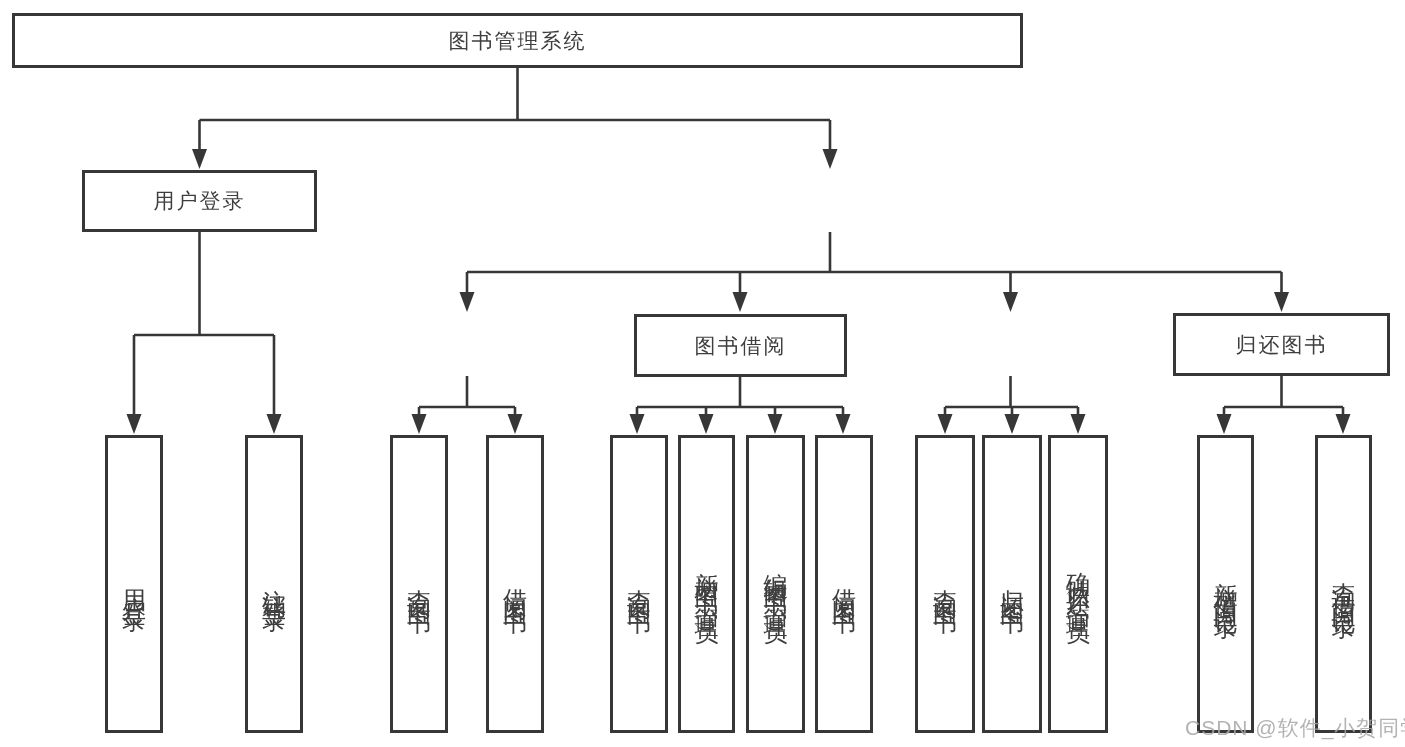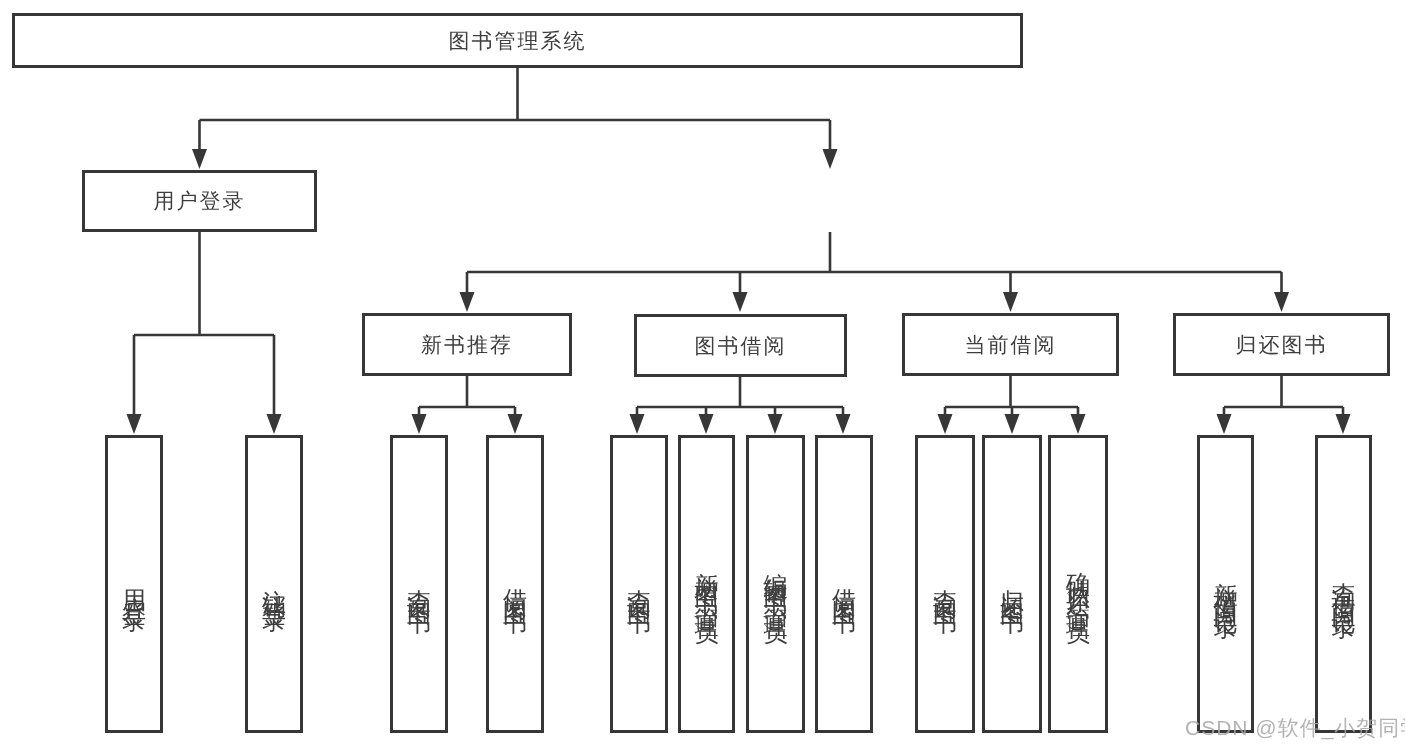--- a/index.html
+++ b/index.html
@@ -91,28 +91,22 @@
   </svg>
 
   <div class="node h" style="left:12px;top:13px;width:1011px;height:55px">
     <span>图书管理系统</span>
   </div>
 
   <div class="node h" style="left:82px;top:170px;width:235px;height:62px">
     <span>用户登录</span>
   </div>
 
-  <div class="node h" style="left:362px;top:313px;width:210px;height:63px">
-    <span>新书推荐</span>
-  </div>
   <div class="node h" style="left:634px;top:314px;width:213px;height:63px">
     <span>图书借阅</span>
-  </div>
-  <div class="node h" style="left:902px;top:313px;width:217px;height:63px">
-    <span>当前借阅</span>
   </div>
   <div class="node h" style="left:1173px;top:313px;width:217px;height:63px">
     <span>归还图书</span>
   </div>
 
   <div class="node v" style="left:105px;top:435px;width:58px;height:298px">
     <span>用户登录</span>
   </div>
   <div class="node v" style="left:245px;top:435px;width:58px;height:298px">
     <span>注销登录</span>

